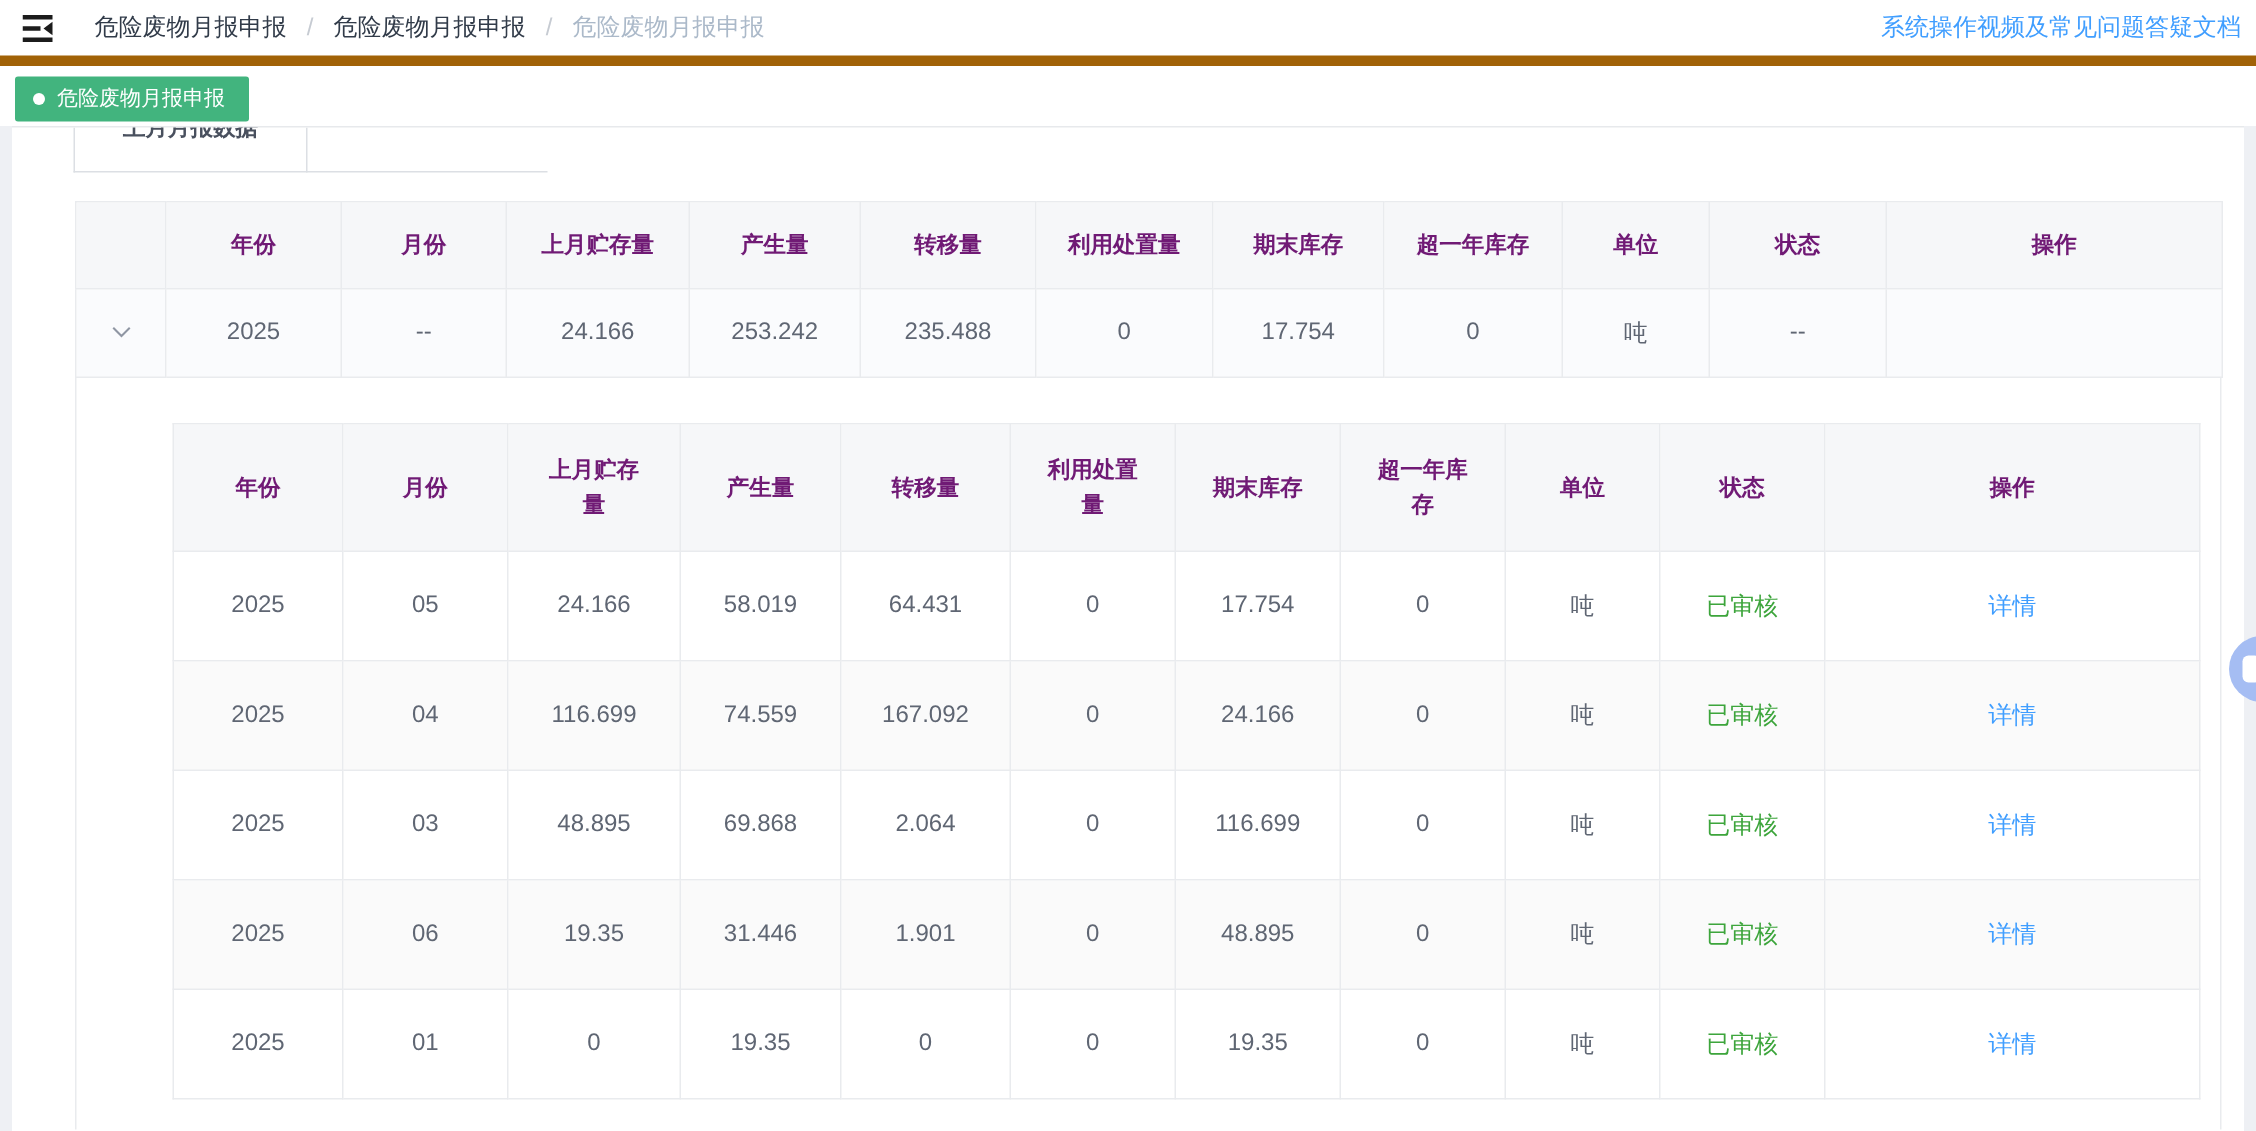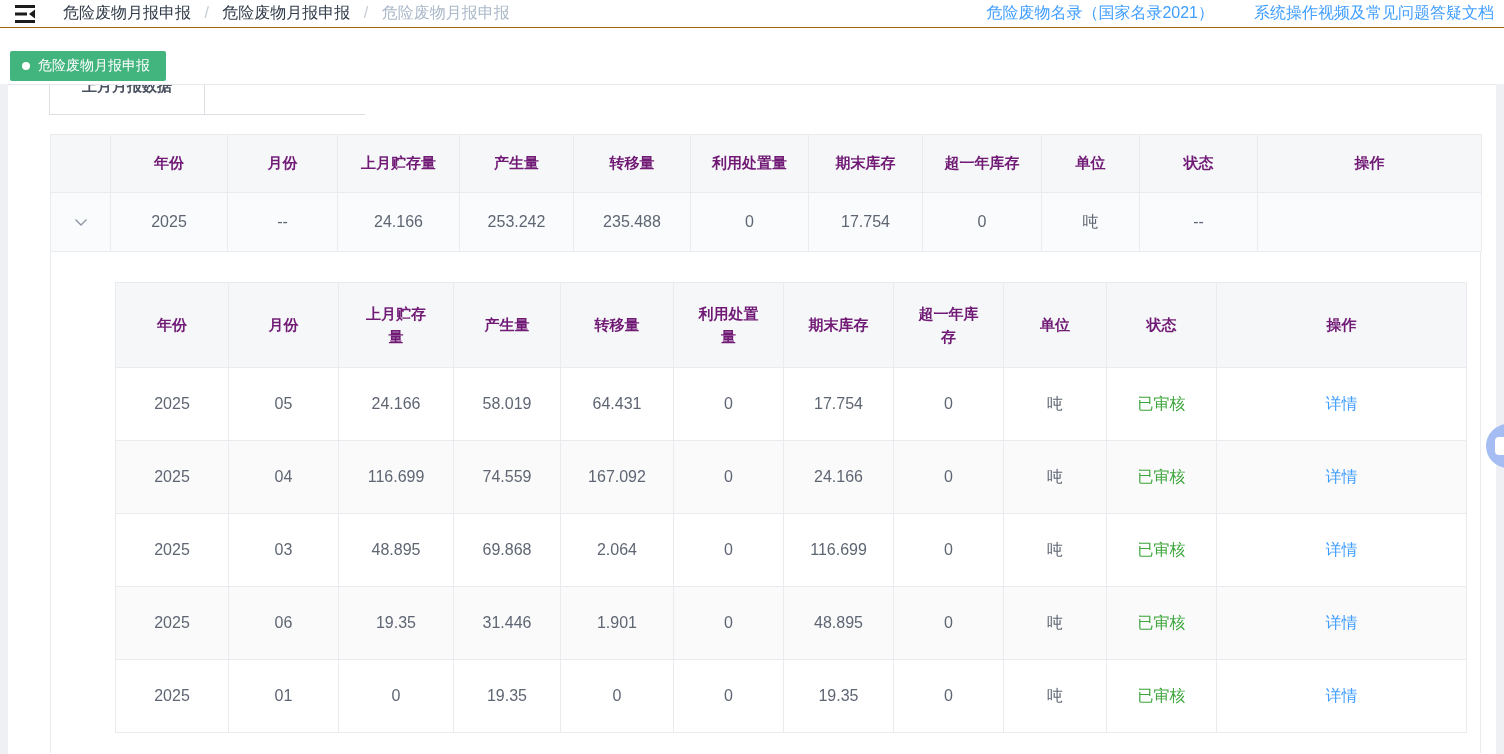--- a/index.html
+++ b/index.html
@@ -5,22 +5,22 @@
   * { margin:0; padding:0; box-sizing:border-box; }
   html,body { width:1504px; height:754px; }
   body {
     position:relative; overflow:hidden; background:#fff;
     font-family:"Liberation Sans","DejaVu Sans",sans-serif;
     color:#5f6673;
   }
 
   
   .topbar {
-    position:absolute; top:0; left:0; right:0; height:28px;
-    background:#fff; border-bottom:1px solid #a16207;
+    position:absolute; top:0; left:0; right:0; height:44px;
+    background:#fff; border-bottom:7px solid #a16207;
     display:flex; align-items:center; z-index:4;
   }
   .menu-btn { margin-left:15px; width:22px; height:18px; cursor:pointer; flex:none; }
   .breadcrumb { margin-left:26px; font-size:16px; white-space:nowrap; }
   .crumb { color:#313b49; }
   .crumb.current { color:#abb9c9; }
   .crumb-sep { color:#c6cbd2; margin:0 9px; }
   .top-links { margin-left:auto; margin-right:10px; display:flex; gap:40px; font-size:16px; }
   .top-link { color:#409eff; cursor:pointer; text-decoration:none; white-space:nowrap; }
 
@@ -92,21 +92,20 @@
     </svg>
   </div>
   <div class="breadcrumb">
     <span class="crumb">危险废物月报申报</span>
     <span class="crumb-sep">/</span>
     <span class="crumb">危险废物月报申报</span>
     <span class="crumb-sep">/</span>
     <span class="crumb current">危险废物月报申报</span>
   </div>
   <div class="top-links">
-    <a class="top-link">危险废物名录（国家名录2021）</a>
     <a class="top-link">系统操作视频及常见问题答疑文档</a>
   </div>
 </div>
 
 <div class="page-tag">
   <span class="tag-dot"></span>
   <span>危险废物月报申报</span>
 </div>
 
 <div class="content-bg">

